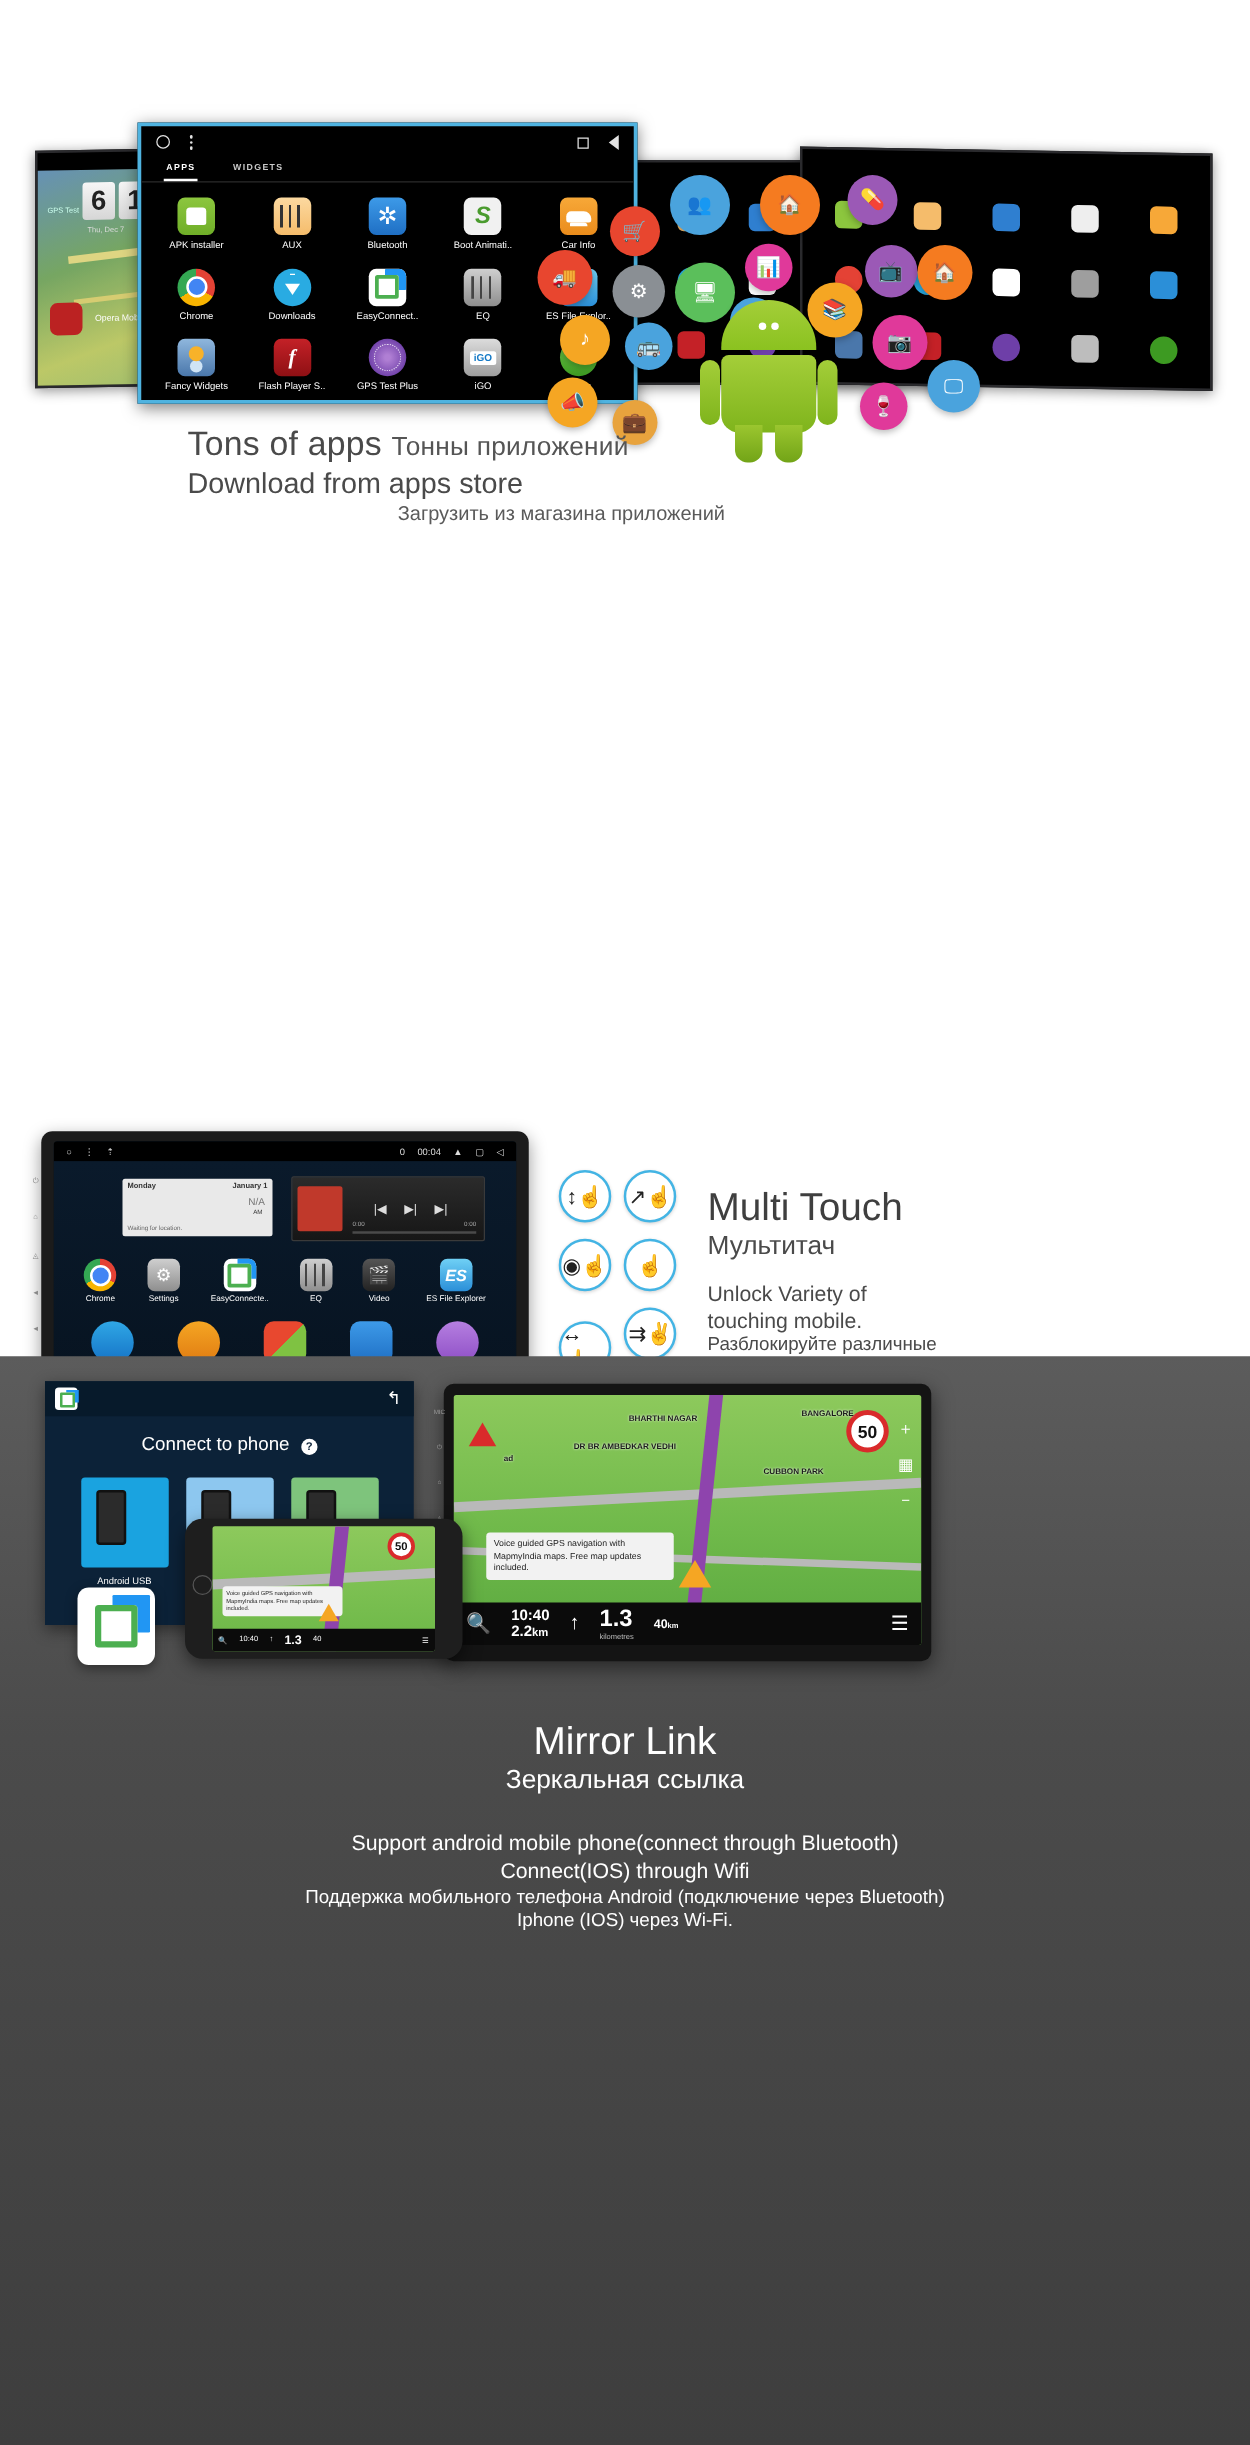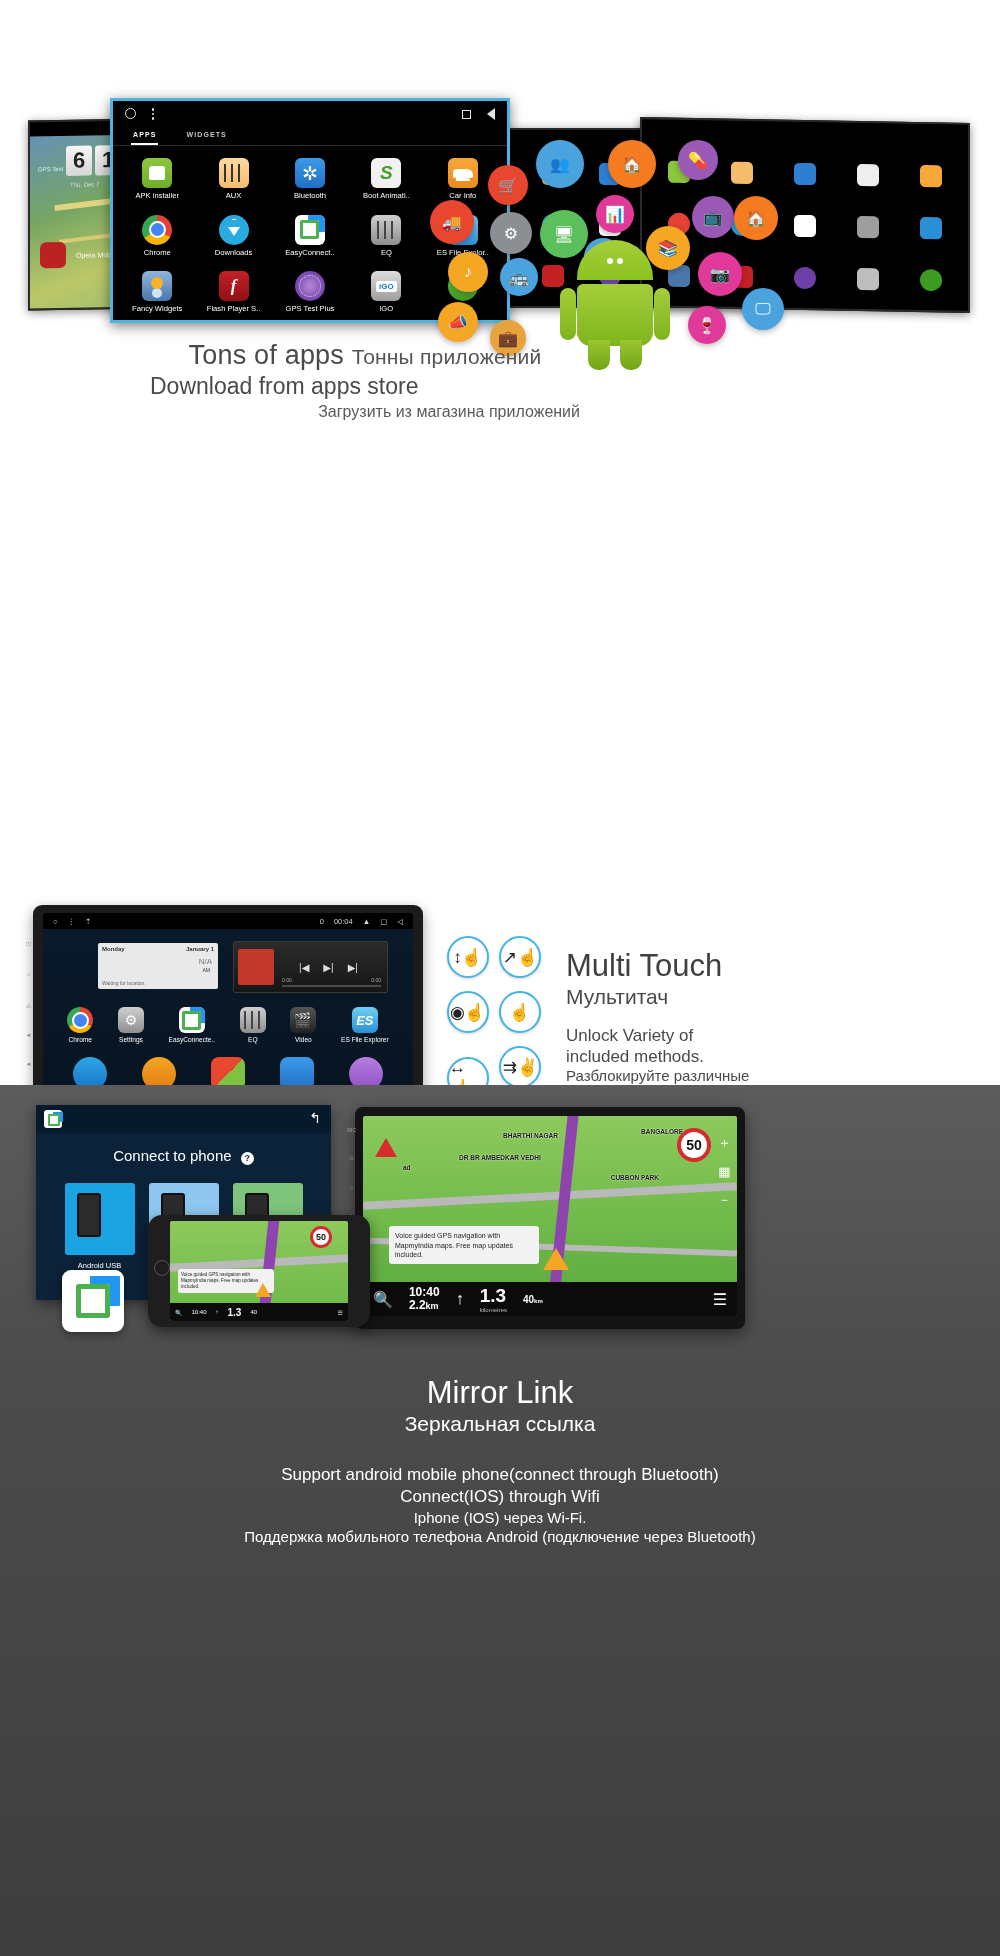--- a/index.html
+++ b/index.html
@@ -186,21 +186,21 @@
   .am-arm {
     position:absolute; top:48px; width:16px; height:52px; border-radius:8px;
     background:linear-gradient(#a4ce39,#7fb41c);
   }
   .am-leg {
     position:absolute; top:100px; width:22px; height:30px; border-radius:0 0 10px 10px;
     background:linear-gradient(#9bc62f,#72a417);
   }
 
   .apps-text { position:absolute; left:150px; top:340px; width:430px; }
-  .t-h1 { font-size:27px; color:#4a4a4a; font-weight:400; letter-spacing:.2px;text-align:center; }
+  .t-h1 { font-size:27px; color:#4a4a4a; font-weight:400; letter-spacing:.2px; }
   .t-h1 .ru { font-size:21px; color:#555; }
   .t-h2 { font-size:23px; color:#4a4a4a; font-weight:400; margin-top:2px; }
   .t-sub { font-size:16px; color:#5a5a5a; margin-top:3px; text-align:right; }
 
   
   .sec-touch { position:relative; height:250px; }
   .mt-device {
     position:absolute; left:33px; top:455px; width:390px; height:230px;
     background:#1b1b1b; border-radius:9px; padding:8px 10px 14px;
     box-shadow:0 5px 14px rgba(0,0,0,.4);
@@ -777,21 +777,21 @@
       <span class="ti">☝</span>
       <span class="ti">↔☝</span>
       <span class="ti">⇉✌</span>
     </div>
 
     <div class="touch-text">
       <div class="mt-h1">Multi Touch</div>
       <div class="mt-h2">Мультитач</div>
       <div class="mt-p">
         <div>Unlock Variety of</div>
-        <div>included methods.</div>
+        <div>touching mobile.</div>
         <div class="ru">Разблокируйте различные</div>
         <div class="ru">сенсорные методы!!!</div>
       </div>
     </div>
   </div>
 
   <div class="sec-res">
 
     <div class="photo-big">
       <div class="rocks"></div>
@@ -915,19 +915,19 @@
     </div>
 
     <div class="ml-text">
       <div class="ml-h1">Mirror Link</div>
       <div class="ml-h2">Зеркальная ссылка</div>
       <div class="ml-p">
         <div>Support android mobile phone(connect through Bluetooth)</div>
         <div>Connect(IOS) through Wifi</div>
       </div>
       <div class="ml-p2">
+        <div>Поддержка мобильного телефона Android (подключение через Bluetooth)</div>
         <div>Iphone (IOS) через Wi-Fi.</div>
-        <div>Поддержка мобильного телефона Android (подключение через Bluetooth)</div>
       </div>
     </div>
   </div>
 
 </div>
 
 </body></html>

